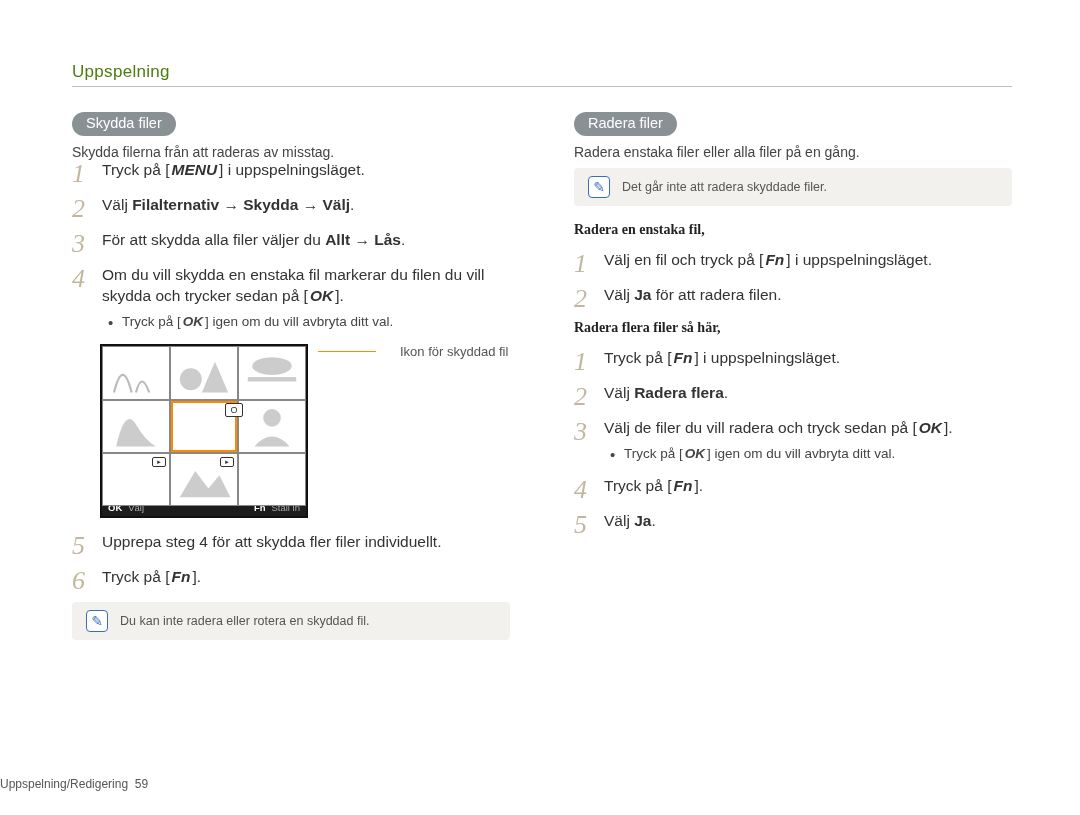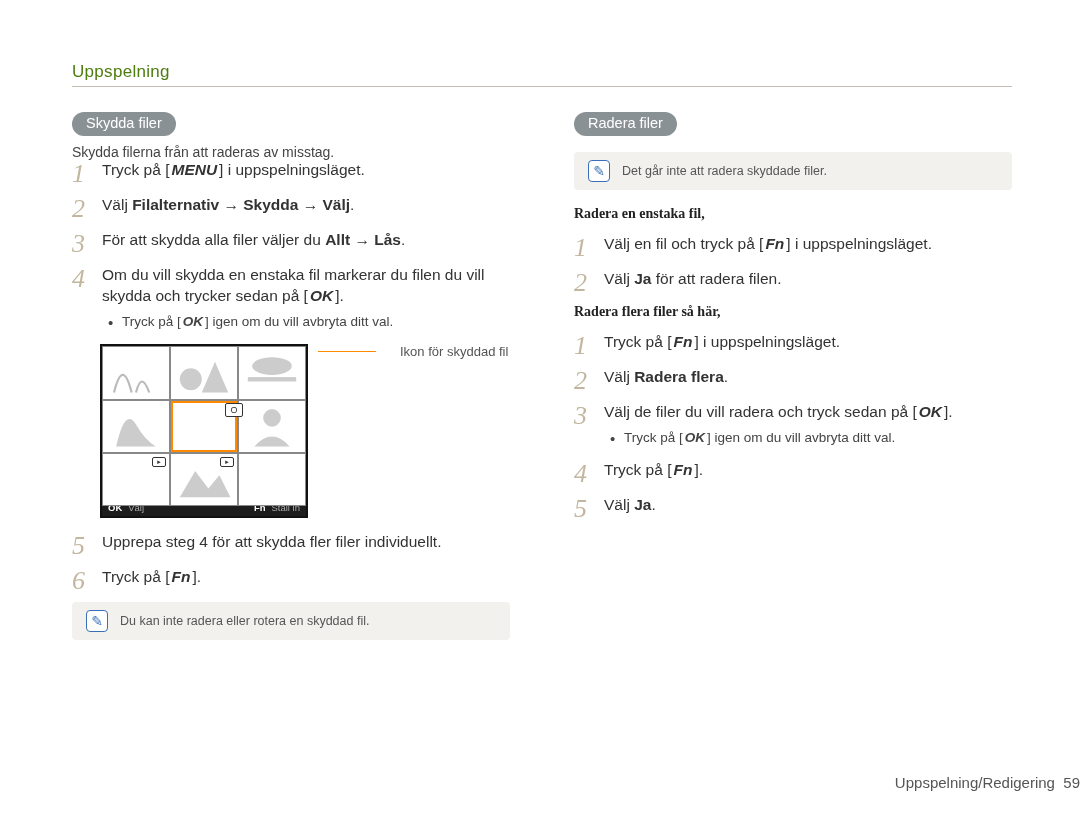--- a/index.html
+++ b/index.html
@@ -127,24 +127,24 @@
   .sub-head {
     font-weight: bold;
     font-size: 14px;
     margin: 14px 0 12px 0;
     color: #222;
     font-family: Liberation Serif, serif;
   }
   .footer {
     position: absolute;
     bottom: 24px;
-    left: 8px;
+    left: 0;
     right: 0;
-    text-align: right;
-    font-size: 15px;
+    text-align: left;
+    font-size: 12px;
     color: #555;
   }
 
   
   .screen-wrap {
     display: flex;
     align-items: flex-start;
     gap: 10px;
     margin: 10px 0 14px 28px;
   }
@@ -347,20 +347,21 @@
       </ol>
 
       <div class="note-box">
         <div class="note-icon">✎</div>
         <div class="note-text">Du kan inte radera eller rotera en skyddad fil.</div>
       </div>
     </div>
 
     <div class="col">
       <div class="pill">Radera filer</div>
+      <div class="subtitle">Radera enstaka filer eller alla filer på en gång.</div>
 
       <div class="note-box">
         <div class="note-icon">✎</div>
         <div class="note-text">Det går inte att radera skyddade filer.</div>
       </div>
 
       <div class="sub-head">Radera en enstaka fil,</div>
       <ol>
         <li>
           <span>Välj en fil och tryck på [</span><span class="inline-icon">Fn</span><span>] i uppspelningsläget.</span>

